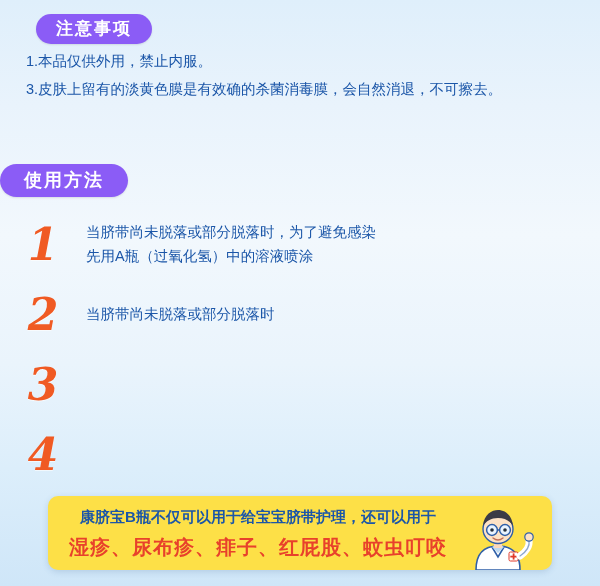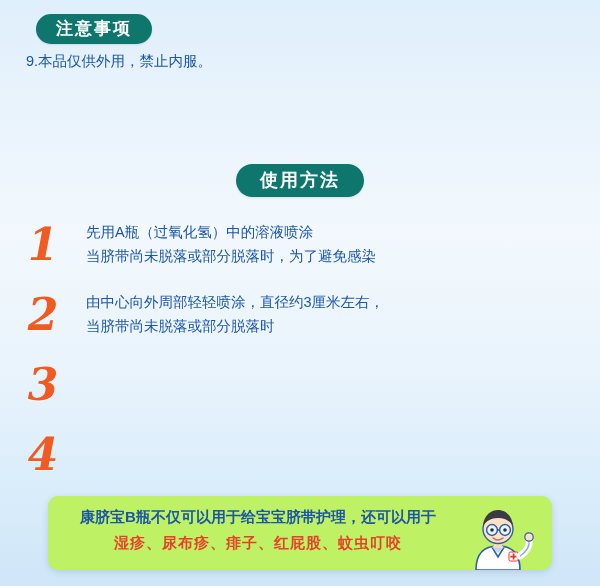--- a/index.html
+++ b/index.html
@@ -11,21 +11,21 @@
     height: 586px;
     font-family: "Liberation Sans", sans-serif;
     background: linear-gradient(180deg, #dfeffb 0%, #e9f3fc 18%, #f2f8fd 40%, #eaf4fc 62%, #dceefb 80%, #cfe6f8 100%);
     overflow: hidden;
     position: relative;
   }
 
   
   .pill {
     display: inline-block;
-    background: #0f766e;
+    background: #8b5cf6;
     color: #ffffff;
     font-size: 17px;
     font-weight: bold;
     letter-spacing: 2px;
     padding: 6px 20px 7px 20px;
     border-radius: 16px;
     line-height: 1;
     box-shadow: 0 1px 2px rgba(0,0,0,0.10);
   }
 
@@ -49,21 +49,20 @@
     margin-bottom: 6px;
     white-space: nowrap;
   }
 
   
   .usage-head {
     position: absolute;
     left: 0;
     right: 0;
     top: 164px;
-    text-align: center;
   }
   .usage-head .pill {
     font-size: 18px;
     padding: 7px 24px 8px 24px;
     border-radius: 18px;
   }
 
   
   .steps {
     position: absolute;
@@ -100,42 +99,42 @@
     white-space: nowrap;
   }
 
   
   .banner {
     position: absolute;
     left: 48px;
     top: 496px;
     width: 504px;
     height: 74px;
-    background: #bef264;
+    background: #fde047;
     border-radius: 10px;
     box-shadow: 0 2px 6px rgba(60,100,150,0.20);
     overflow: hidden;
   }
   .banner-text {
     position: absolute;
     left: 0;
     top: 10px;
     width: 420px;
     text-align: center;
   }
   .banner-line1 {
     color: #1b56a8;
     font-size: 15px;
     font-weight: bold;
     line-height: 1.5;
     white-space: nowrap;
   }
   .banner-line2 {
     color: #e8412b;
-    font-size: 15px;
+    font-size: 20px;
     font-weight: bold;
     letter-spacing: 1px;
     line-height: 1.6;
     margin-top: 2px;
     white-space: nowrap;
   }
 
   
   .doctor {
     position: absolute;
@@ -146,41 +145,41 @@
   }
 </style>
 </head>
 <body>
 
 <div class="notice-head">
   <span class="pill">注意事项</span>
 </div>
 
 <div class="notice-list">
-  <div class="notice-item">9.本品仅供外用，禁止内服。</div>
+  <div class="notice-item">1.本品仅供外用，禁止内服。</div>
+  <div class="notice-item">3.皮肤上留有的淡黄色膜是有效确的杀菌消毒膜，会自然消退，不可擦去。</div>
 </div>
 
 <div class="usage-head">
   <span class="pill">使用方法</span>
 </div>
 
 <div class="steps">
 
   <div class="step">
     <div class="step-num">1</div>
     <div class="step-text">
+      <span class="line">当脐带尚未脱落或部分脱落时，为了避免感染</span>
       <span class="line">先用A瓶（过氧化氢）中的溶液喷涂</span>
-      <span class="line">当脐带尚未脱落或部分脱落时，为了避免感染</span>
     </div>
   </div>
 
   <div class="step">
     <div class="step-num">2</div>
     <div class="step-text">
-      <span class="line">由中心向外周部轻轻喷涂，直径约3厘米左右，</span>
       <span class="line">当脐带尚未脱落或部分脱落时</span>
     </div>
   </div>
 
   <div class="step">
     <div class="step-num">3</div>
   </div>
 
   <div class="step">
     <div class="step-num">4</div>

